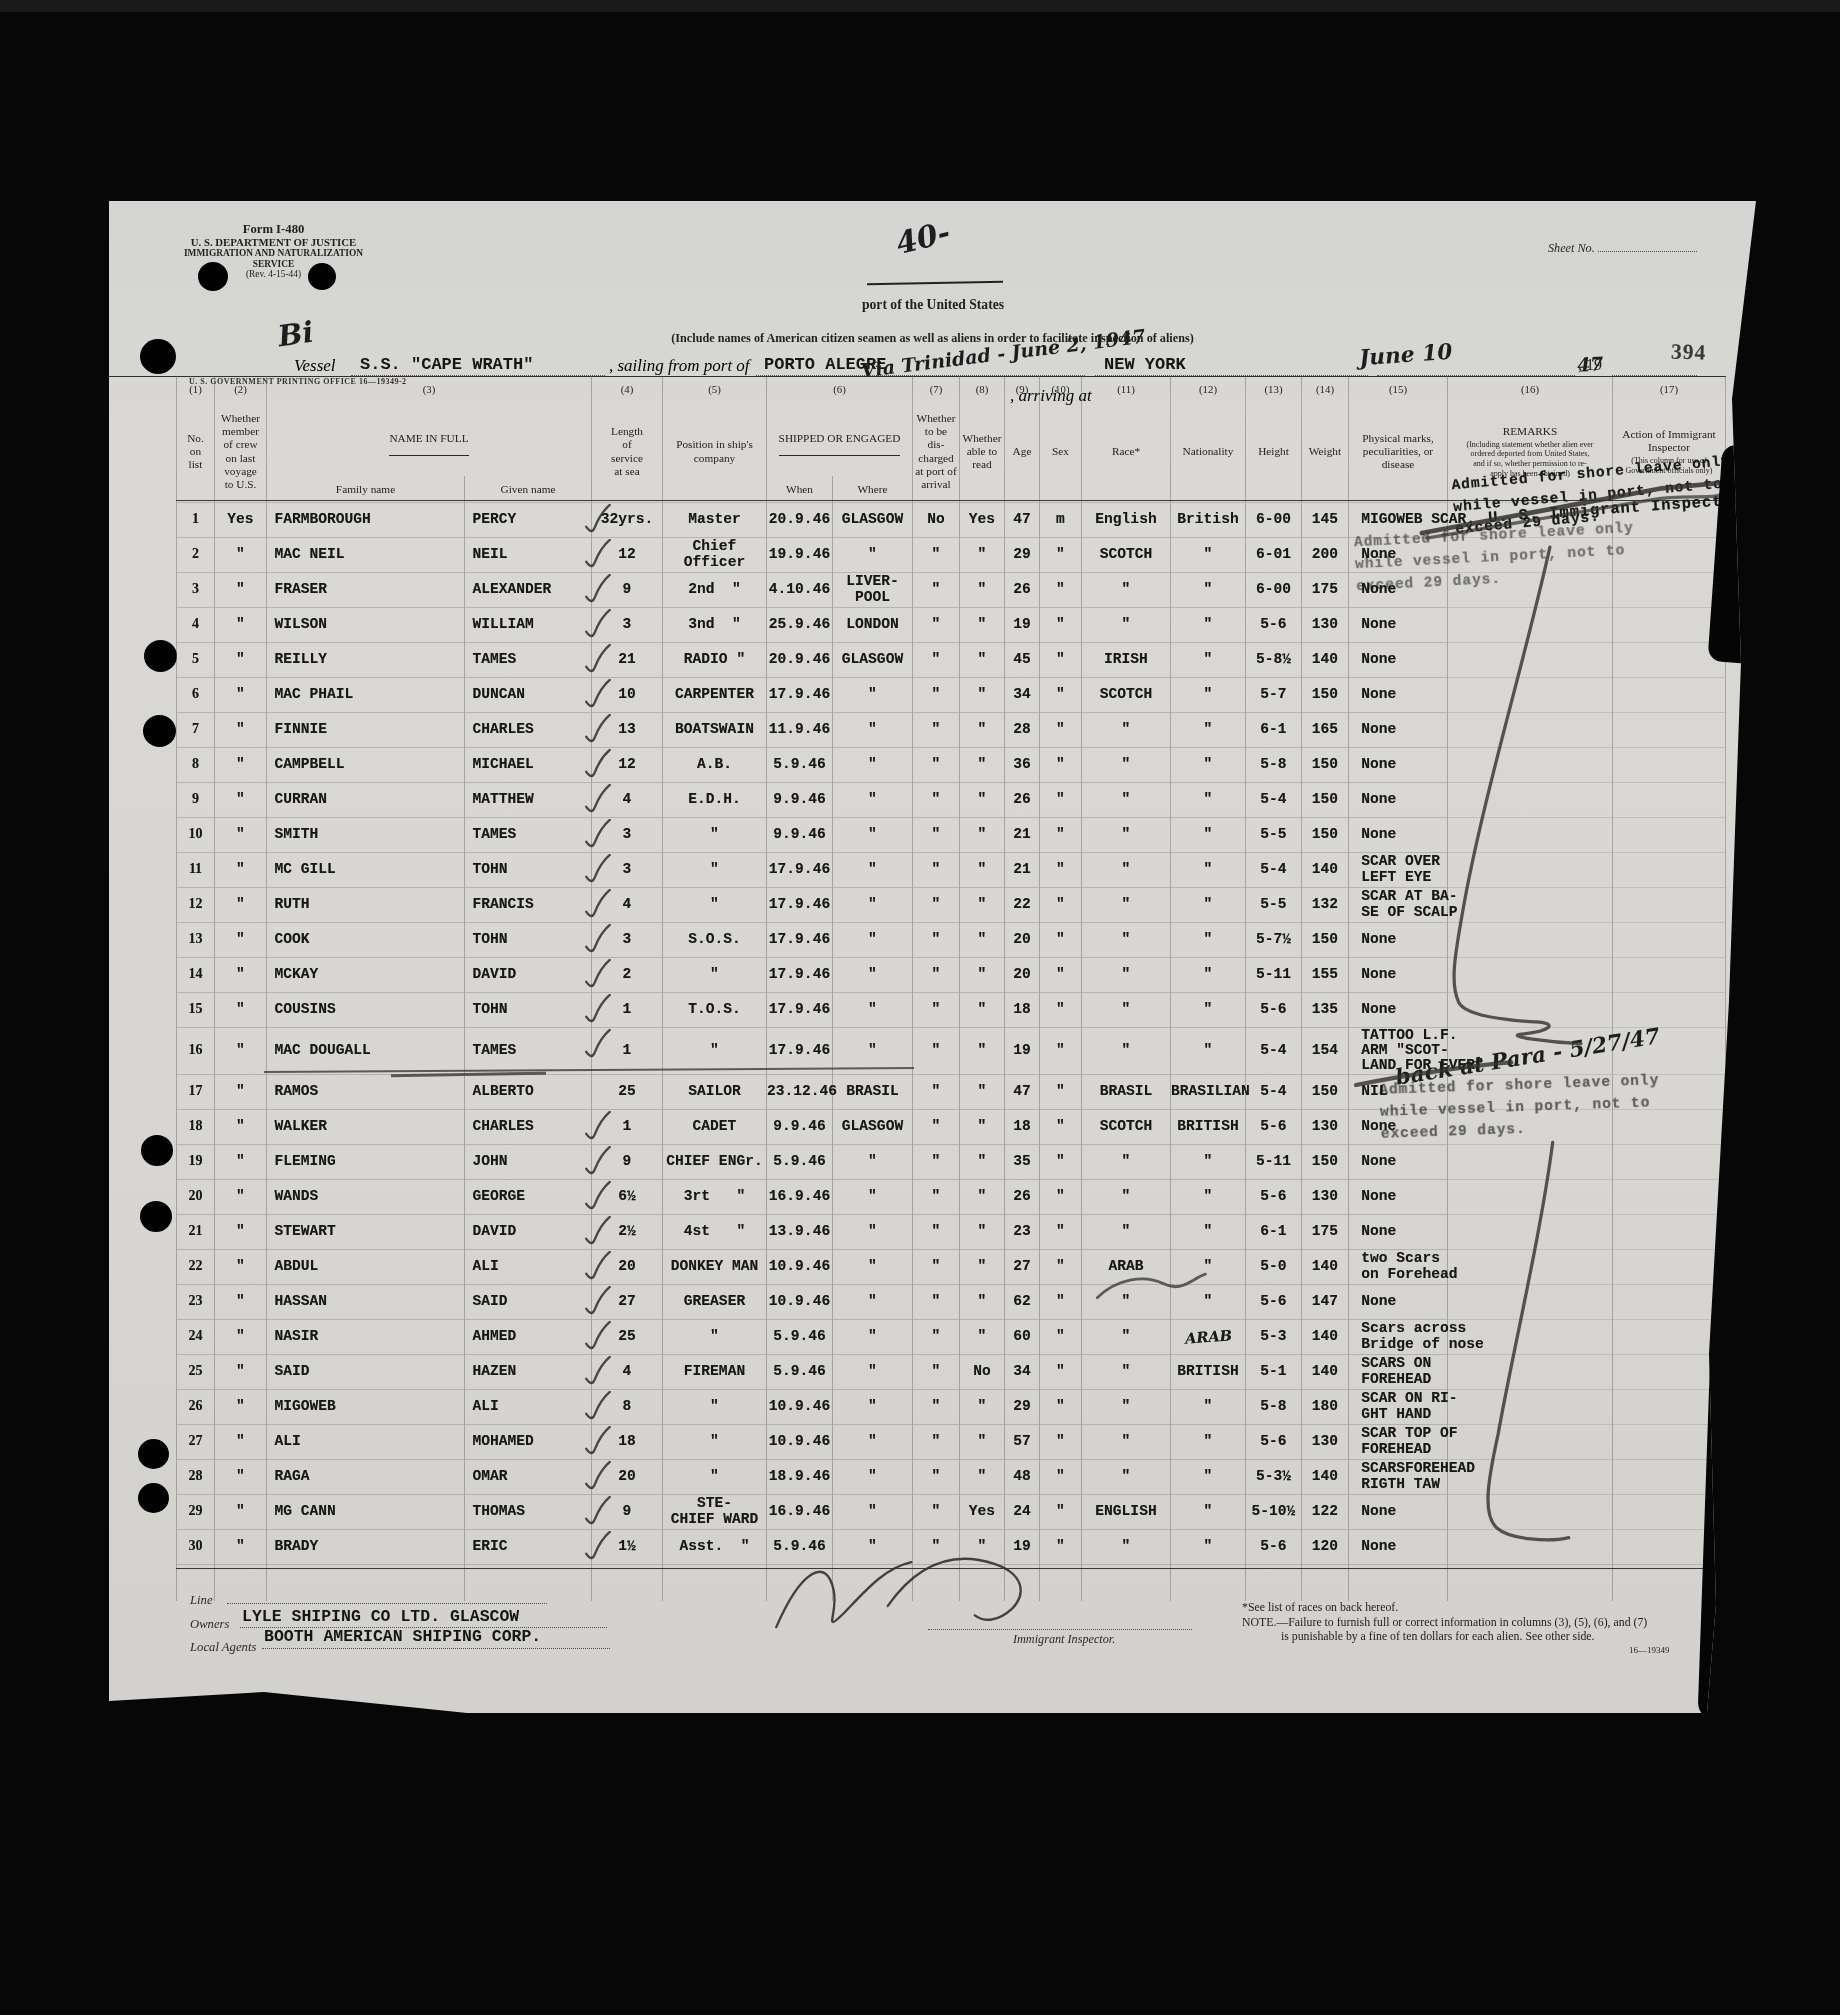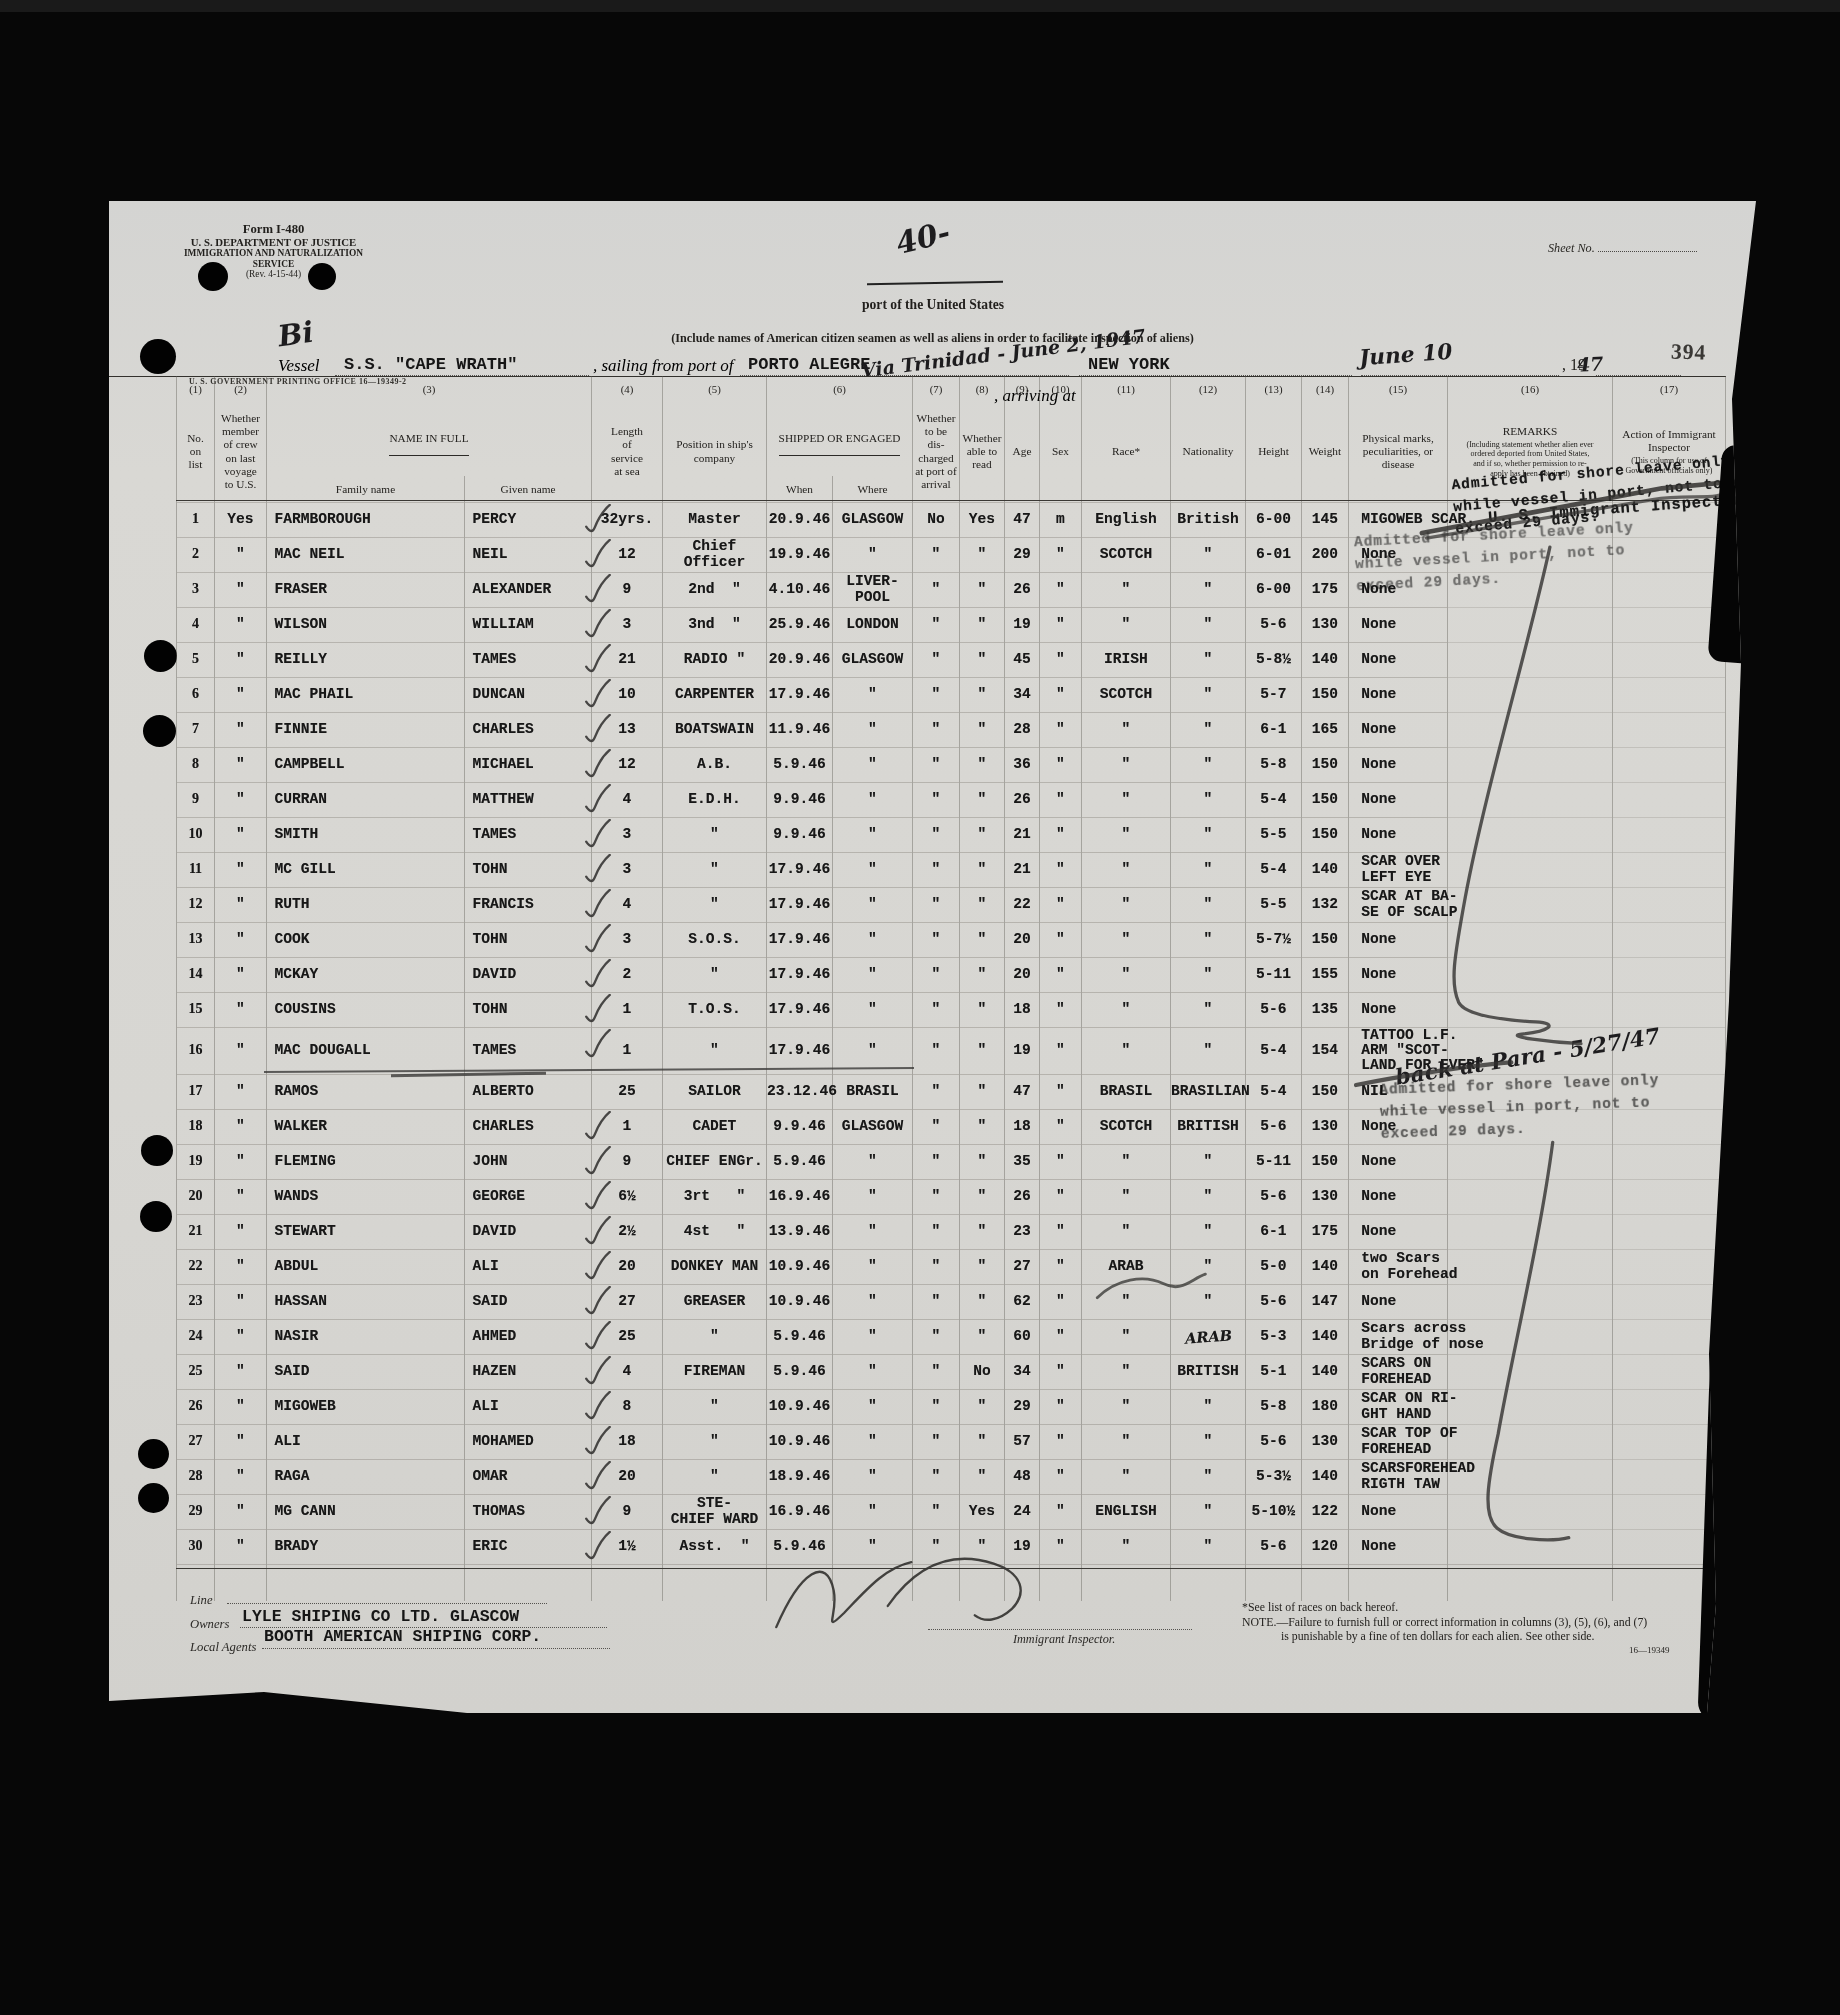--- a/index.html
+++ b/index.html
@@ -25,21 +25,21 @@
   .sheetno{position:absolute;left:1439px;top:40px;font-style:italic;font-size:12.2px;color:#2a2824;}
   .sheetno .dots{display:inline-block;width:99px;border-bottom:0.9px dotted #4a4844;height:9.4px;}
   .stampnum{position:absolute;left:1562px;top:139px;font-size:21.7px;font-weight:bold;color:#3a3835;transform:rotate(2deg);letter-spacing:0.9px;}
   .subtitle{position:absolute;left:85px;top:96px;width:1478px;text-align:center;font-weight:bold;font-size:14px;line-height:1.14;}
   .subtitle .l2{font-size:13.6px;}
   .includenote{position:absolute;left:188px;top:130px;width:1271px;text-align:center;font-weight:bold;font-size:12.2px;}
   
   .hand{font-family:"DejaVu Serif", serif;font-style:italic;color:#1d1c1e;}
   .hw-40{position:absolute;left:787px;top:19px;font-size:30px;transform:rotate(-14deg);font-weight:bold;}
   .hw-bi{position:absolute;left:169px;top:116px;font-size:29px;transform:rotate(-8deg);font-weight:bold;}
-  .vesselline{position:absolute;left:0;top:155px;width:1647px;height:21.7px;font-size:16px;}
+  .vesselline{position:absolute;left:16px;top:155px;width:1647px;height:21.7px;font-size:16px;}
   .vesselline .it{font-style:italic;font-size:17px;}
   .typed{font-family:"Liberation Mono", monospace;font-weight:bold;color:#161616;}
   .dotted{border-bottom:0.9px dotted #55534f;position:absolute;height:16px;}
   .pof{position:absolute;left:80px;top:176px;font-size:8px;font-weight:bold;color:#35332f;letter-spacing:0.5px;}
   
   .crew-table{position:absolute;left:67px;top:175px;width:1549px;border-collapse:collapse;table-layout:fixed;}
   .crew-table td,.crew-table th{border-left:0.5px solid rgba(95,92,85,.42);border-right:0.5px solid rgba(95,92,85,.42);
       padding:0;vertical-align:middle;overflow:visible;}
   .crew-table thead th{font-weight:normal;color:#24221f;vertical-align:middle;}
   .rule-top{position:absolute;left:0px;top:175px;width:1617px;height:0;border-top:1.4px solid #33312d;box-shadow:0 2.8px 0 -1.9px #33312d, 0 6.6px 0 -6.1px #55524c;}

